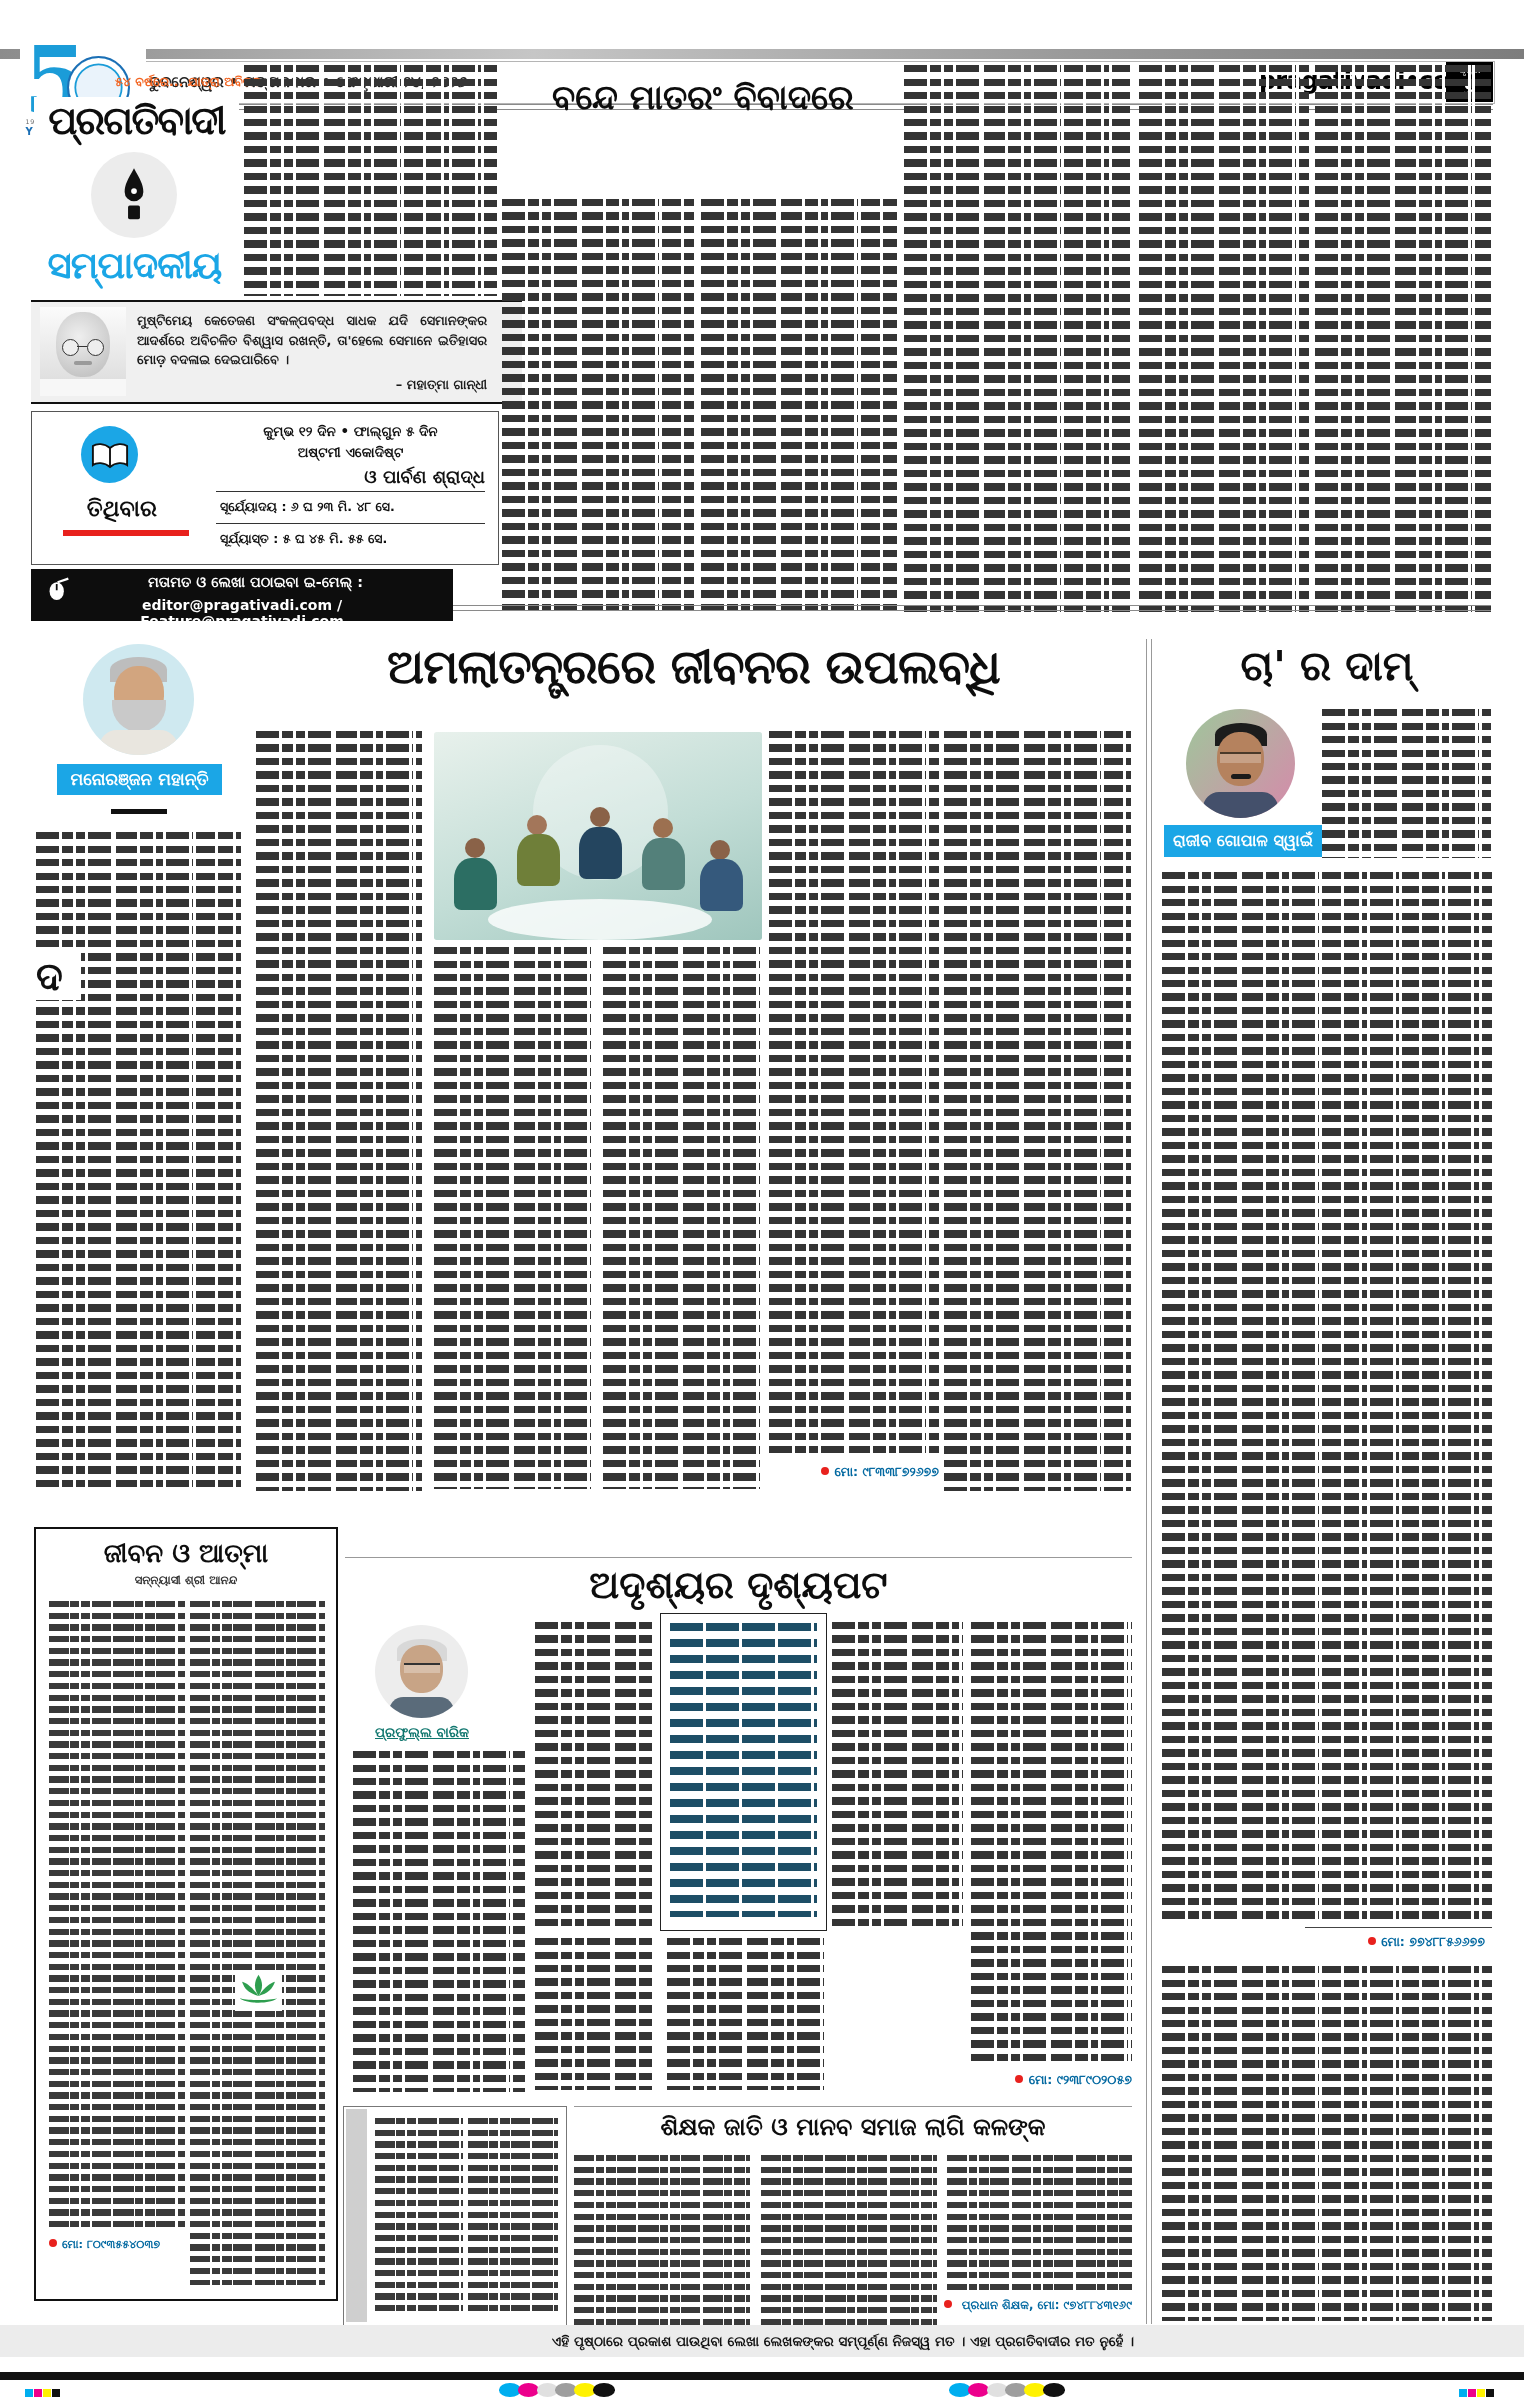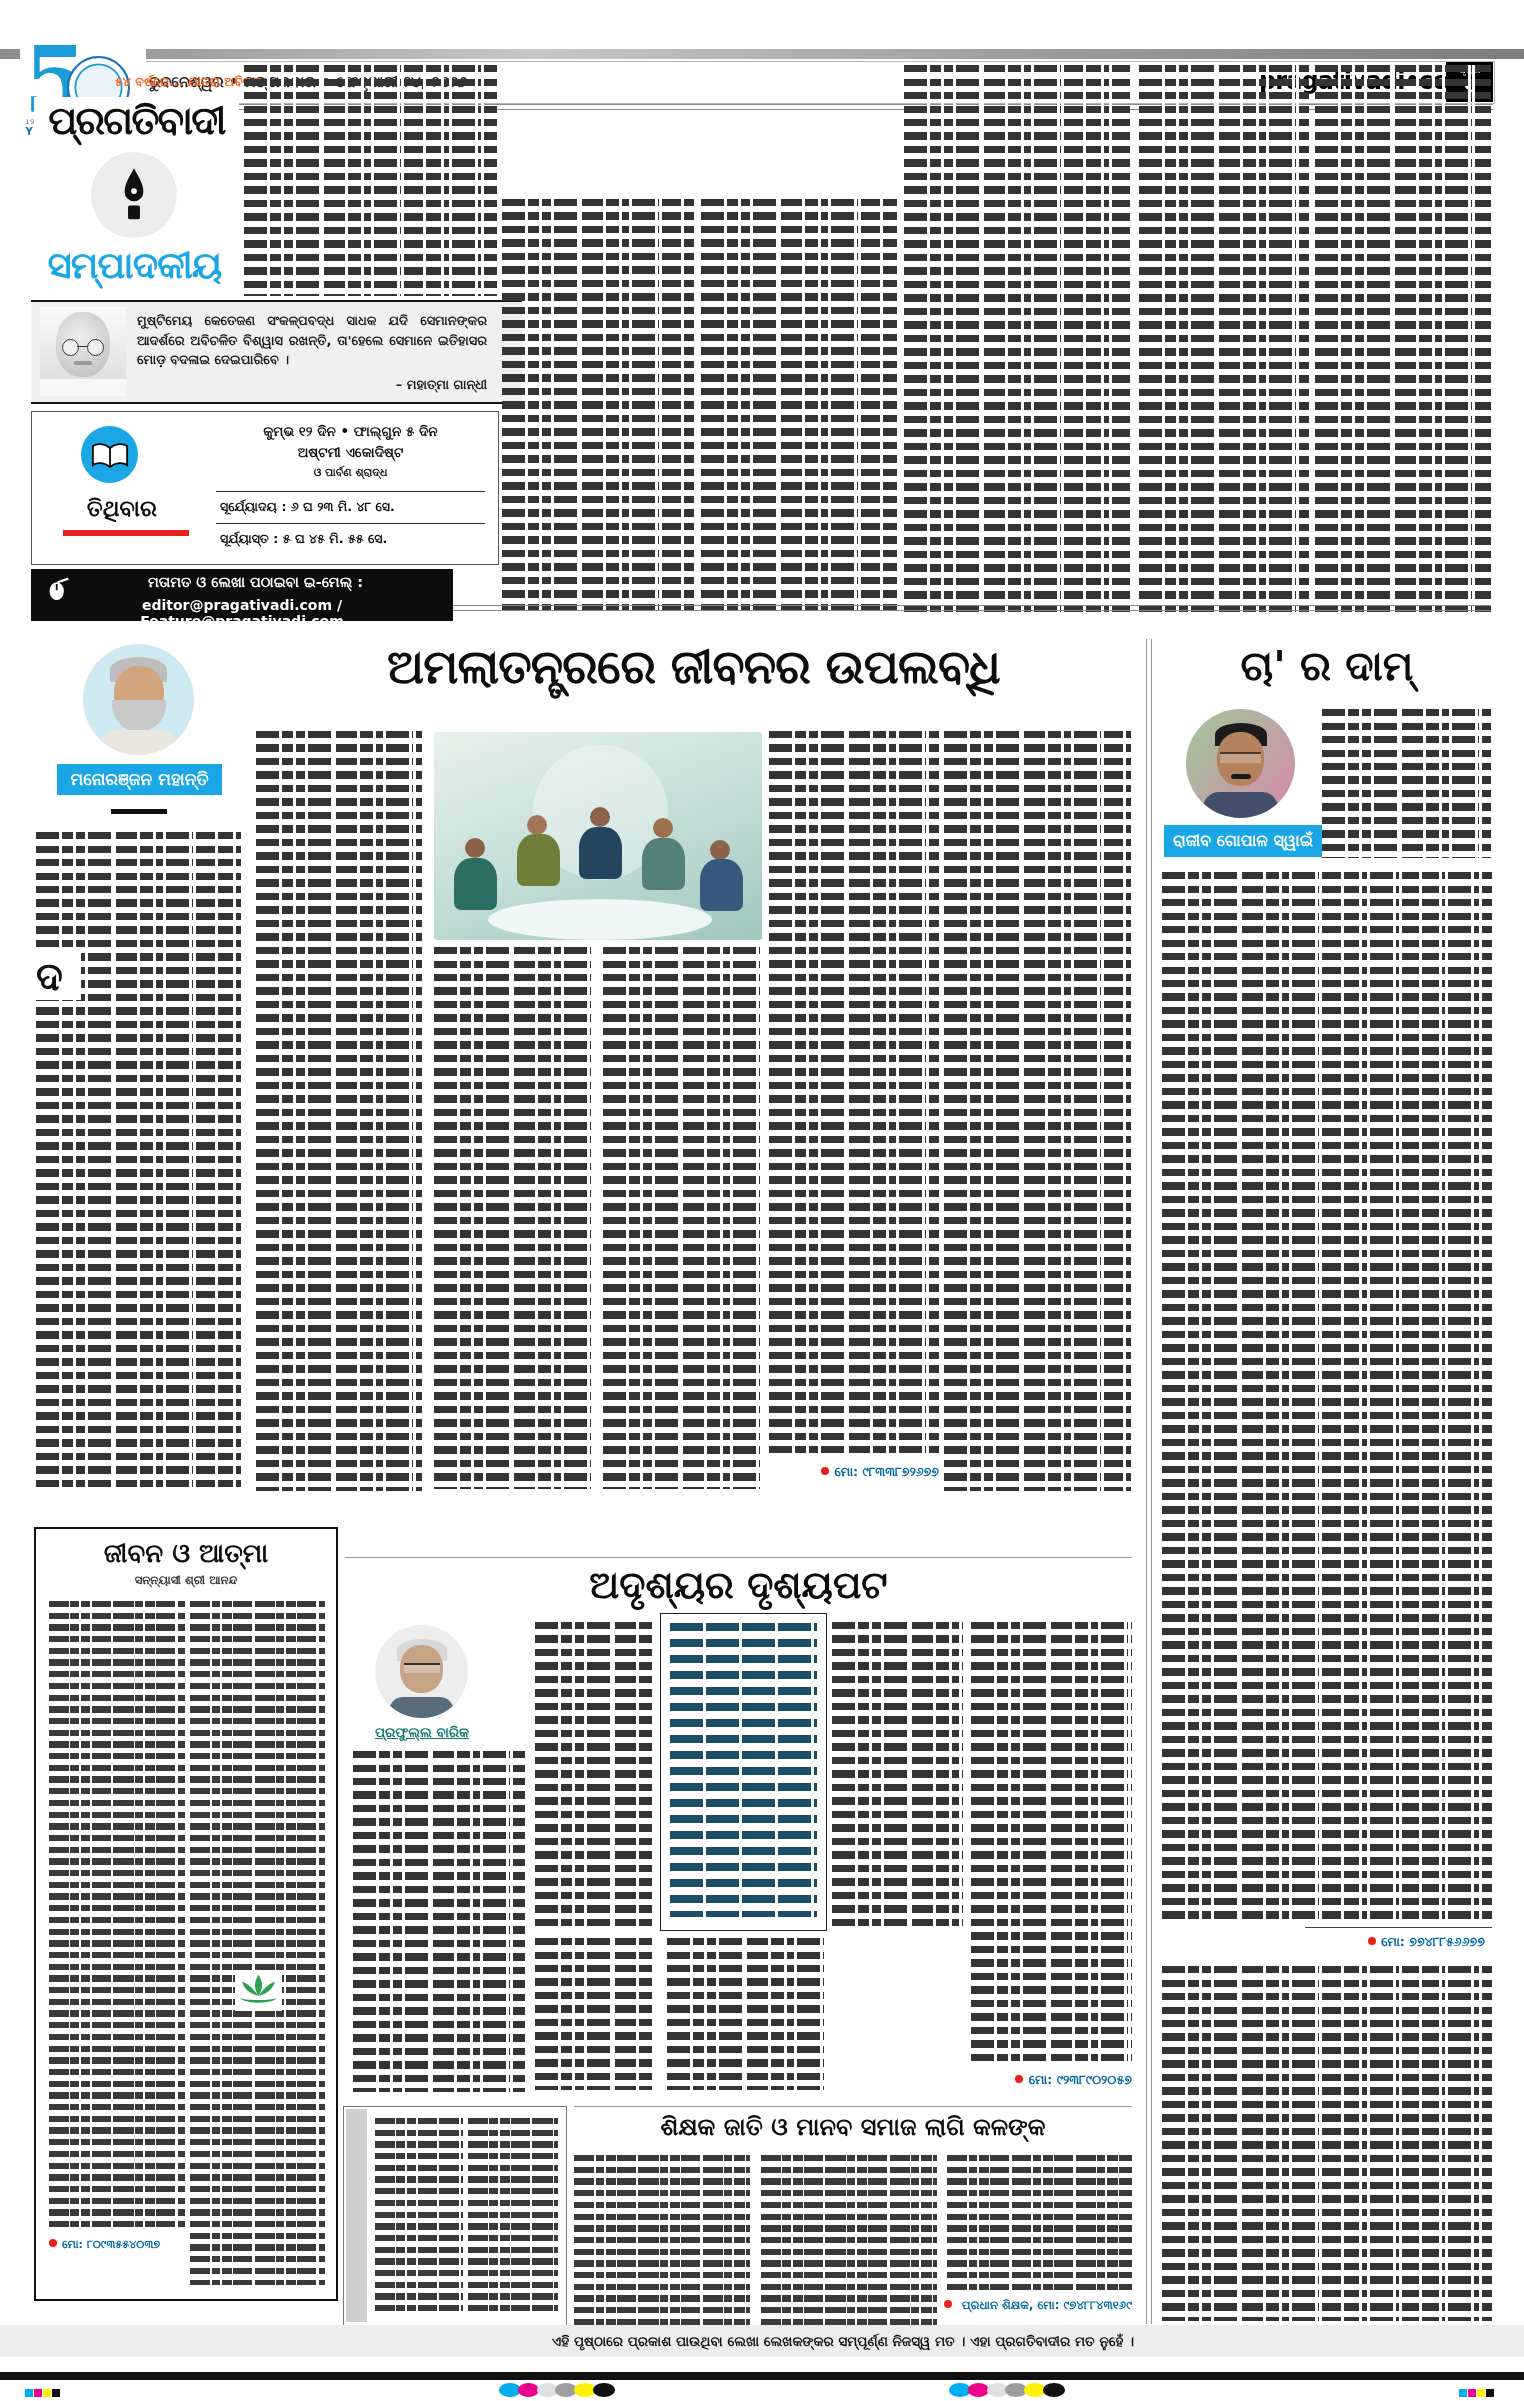--- a/index.html
+++ b/index.html
@@ -90,39 +90,40 @@
   <div class="abs" style="left:49px;top:14.4px;width:57px;height:57px;border-radius:50%;background:#1ba6e6;">
     <svg class="abs" style="left:10px;top:15.2px;" width="38" height="29" viewBox="0 0 40 30">
       <path d="M20 6 C14 1 6 1 2 4 L2 24 C6 21 14 21 20 26 C26 21 34 21 38 24 L38 4 C34 1 26 1 20 6 Z" fill="#fff" stroke="#111" stroke-width="2"></path>
       <line x1="20" y1="6" x2="20" y2="26" stroke="#111" stroke-width="2"></line>
     </svg>
   </div>
   <div class="abs center" style="left:22.4px;top:83px;width:135px;font-size:22.4px;font-weight:900;color:#0d0d0d;">ତିଥିବାର</div>
   <div class="abs" style="left:31px;top:118px;width:126px;height:6.3px;background:#e8211d;"></div>
   <div class="abs center" style="left:184px;top:10.8px;width:269px;font-size:13.5px;font-weight:bold;">କୁମ୍ଭ ୧୨ ଦିନ • ଫାଲ୍‌ଗୁନ ୫ ଦିନ</div>
   <div class="abs center" style="left:184px;top:32px;width:269px;font-size:13.5px;font-weight:bold;">ଅଷ୍ଟମୀ ଏକୋଦିଷ୍ଟ</div>
-  <div class="abs center" style="left:184px;top:54px;width:269px;font-size:11px;font-weight:bold;">ଓ ପାର୍ବଣ ଶ୍ରାଦ୍ଧ</div>
+  <div class="abs center" style="left:184px;top:54px;width:269px;font-size:18px;font-weight:bold;text-align:right;">ଓ ପାର୍ବଣ ଶ୍ରାଦ୍ଧ</div>
   <div class="abs" style="left:184px;top:79px;width:269px;height:0.9px;background:#333;"></div>
   <div class="abs" style="left:188px;top:87px;width:269px;font-size:12.6px;font-weight:bold;">ସୂର୍ଯ୍ୟୋଦୟ : ୬ ଘ ୨୩ ମି. ୪୮ ସେ.</div>
   <div class="abs" style="left:184px;top:111px;width:269px;height:0.9px;background:#333;"></div>
   <div class="abs" style="left:188px;top:119px;width:269px;font-size:12.6px;font-weight:bold;">ସୂର୍ଯ୍ୟାସ୍ତ : ୫ ଘ ୪୫ ମି. ୫୫ ସେ.</div>
 </div>
 
 <div class="abs" style="left:31px;top:569px;width:422px;height:52px;background:#0d0d0d;color:#fff;">
   <svg class="abs" style="left:14.4px;top:7.2px;" width="27" height="25" viewBox="0 0 30 28">
     <ellipse cx="13" cy="17" rx="8" ry="10" fill="#fff"></ellipse>
     <line x1="14" y1="7" x2="26" y2="3" stroke="#fff" stroke-width="2.5"></line>
     <line x1="13" y1="9" x2="13" y2="16" stroke="#0d0d0d" stroke-width="2"></line>
   </svg>
   <div class="abs center" style="left:45px;top:5.4px;width:359px;font-size:14.4px;font-weight:bold;">ମତାମତ ଓ ଲେଖା ପଠାଇବା ଇ-ମେଲ୍ :</div>
   <div class="abs center" style="left:9px;top:28px;width:404px;font-size:14px;font-weight:900;">editor@pragativadi.com / Feature@pragativadi.com</div>
 </div>
 
 <div class="abs st" style="left:244px;top:65px;width:253px;height:231px;"></div>
 <div class="abs center" style="left:501px;top:72px;width:404px;font-size:34px;font-weight:900;line-height:1.5;color:#0d0d0d;">
+  <div>ବନ୍ଦେ ମାତରଂ ବିବାଦରେ</div>
 </div>
 <div class="abs st" style="left:502px;top:199px;width:192px;height:418px;"></div>
 <div class="abs st" style="left:701px;top:199px;width:196px;height:418px;"></div>
 <div class="abs st" style="left:904px;top:65px;width:226px;height:553px;"></div>
 <div class="abs st" style="left:1139px;top:65px;width:170px;height:553px;"></div>
 <div class="abs st" style="left:1315px;top:65px;width:176px;height:553px;"></div>
 <div class="abs dbl" style="left:453px;top:605px;width:1038px;"></div>
 
 <div class="abs center" style="left:256px;top:639px;width:875px;font-size:47px;font-weight:900;letter-spacing:-0.9px;color:#0d0d0d;">ଅମଲାତନ୍ତ୍ରରେ ଜୀବନର ଉପଲବ୍ଧି</div>
 

